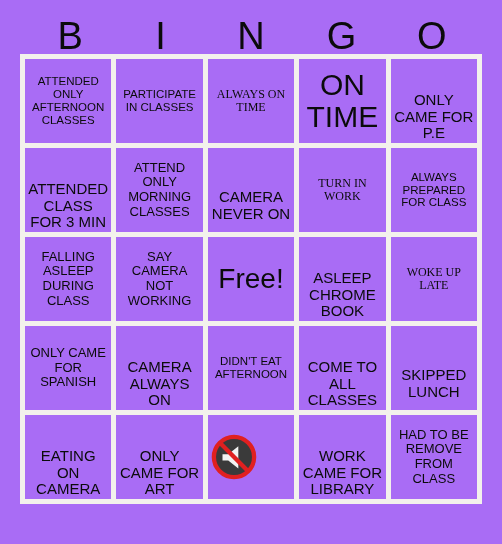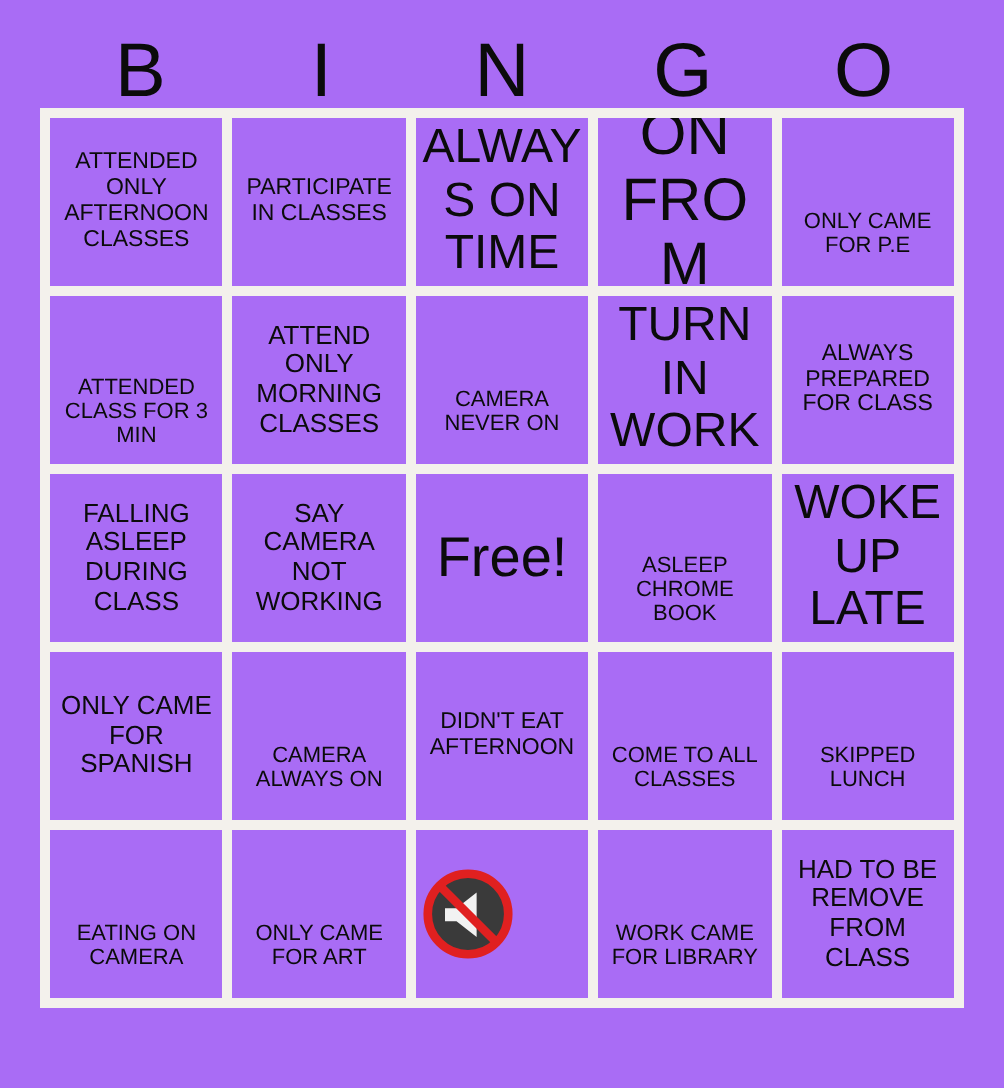--- a/index.html
+++ b/index.html
@@ -65,22 +65,22 @@
   .cell-text {
     display: block;
     width: 100%;
     line-height: 1.12;
     white-space: pre-line;
     word-break: break-word;
   }
   
   .fs-xs .cell-text { font-size: 11.5px; }
   .fs-sm .cell-text { font-size: 13px; }
-  .fs-md .cell-text { font-size: 11px; margin-top: 32px; }
-  .fs-lg .cell-text { font-size: 24px; }
+  .fs-md .cell-text { font-size: 15px; margin-top: 32px; }
+  .fs-lg .cell-text { font-size: 12px; font-family: Liberation Serif, serif; }
   .fs-xl .cell-text { font-size: 30px; line-height: 1.08; }
   .fs-free .cell-text { font-size: 28px; line-height: 1.05; }
 
   
   .mute-icon {
     width: 46px;
     height: 46px;
     display: block;
   }
 </style>
@@ -102,21 +102,21 @@
         <div class="cell fs-xs">
           <span class="cell-text">ATTENDED ONLY AFTERNOON CLASSES</span>
         </div>
         <div class="cell fs-xs">
           <span class="cell-text">PARTICIPATE IN CLASSES</span>
         </div>
         <div class="cell fs-lg">
           <span class="cell-text">ALWAYS ON TIME</span>
         </div>
         <div class="cell fs-xl">
-          <span class="cell-text">ON FROM</span>
+          <span class="cell-text">ON TIME</span>
         </div>
         <div class="cell fs-md">
           <span class="cell-text">ONLY CAME FOR P.E</span>
         </div>
         <div class="cell fs-md">
           <span class="cell-text">ATTENDED CLASS FOR 3 MIN</span>
         </div>
         <div class="cell fs-sm">
           <span class="cell-text">ATTEND ONLY MORNING CLASSES</span>
         </div>

